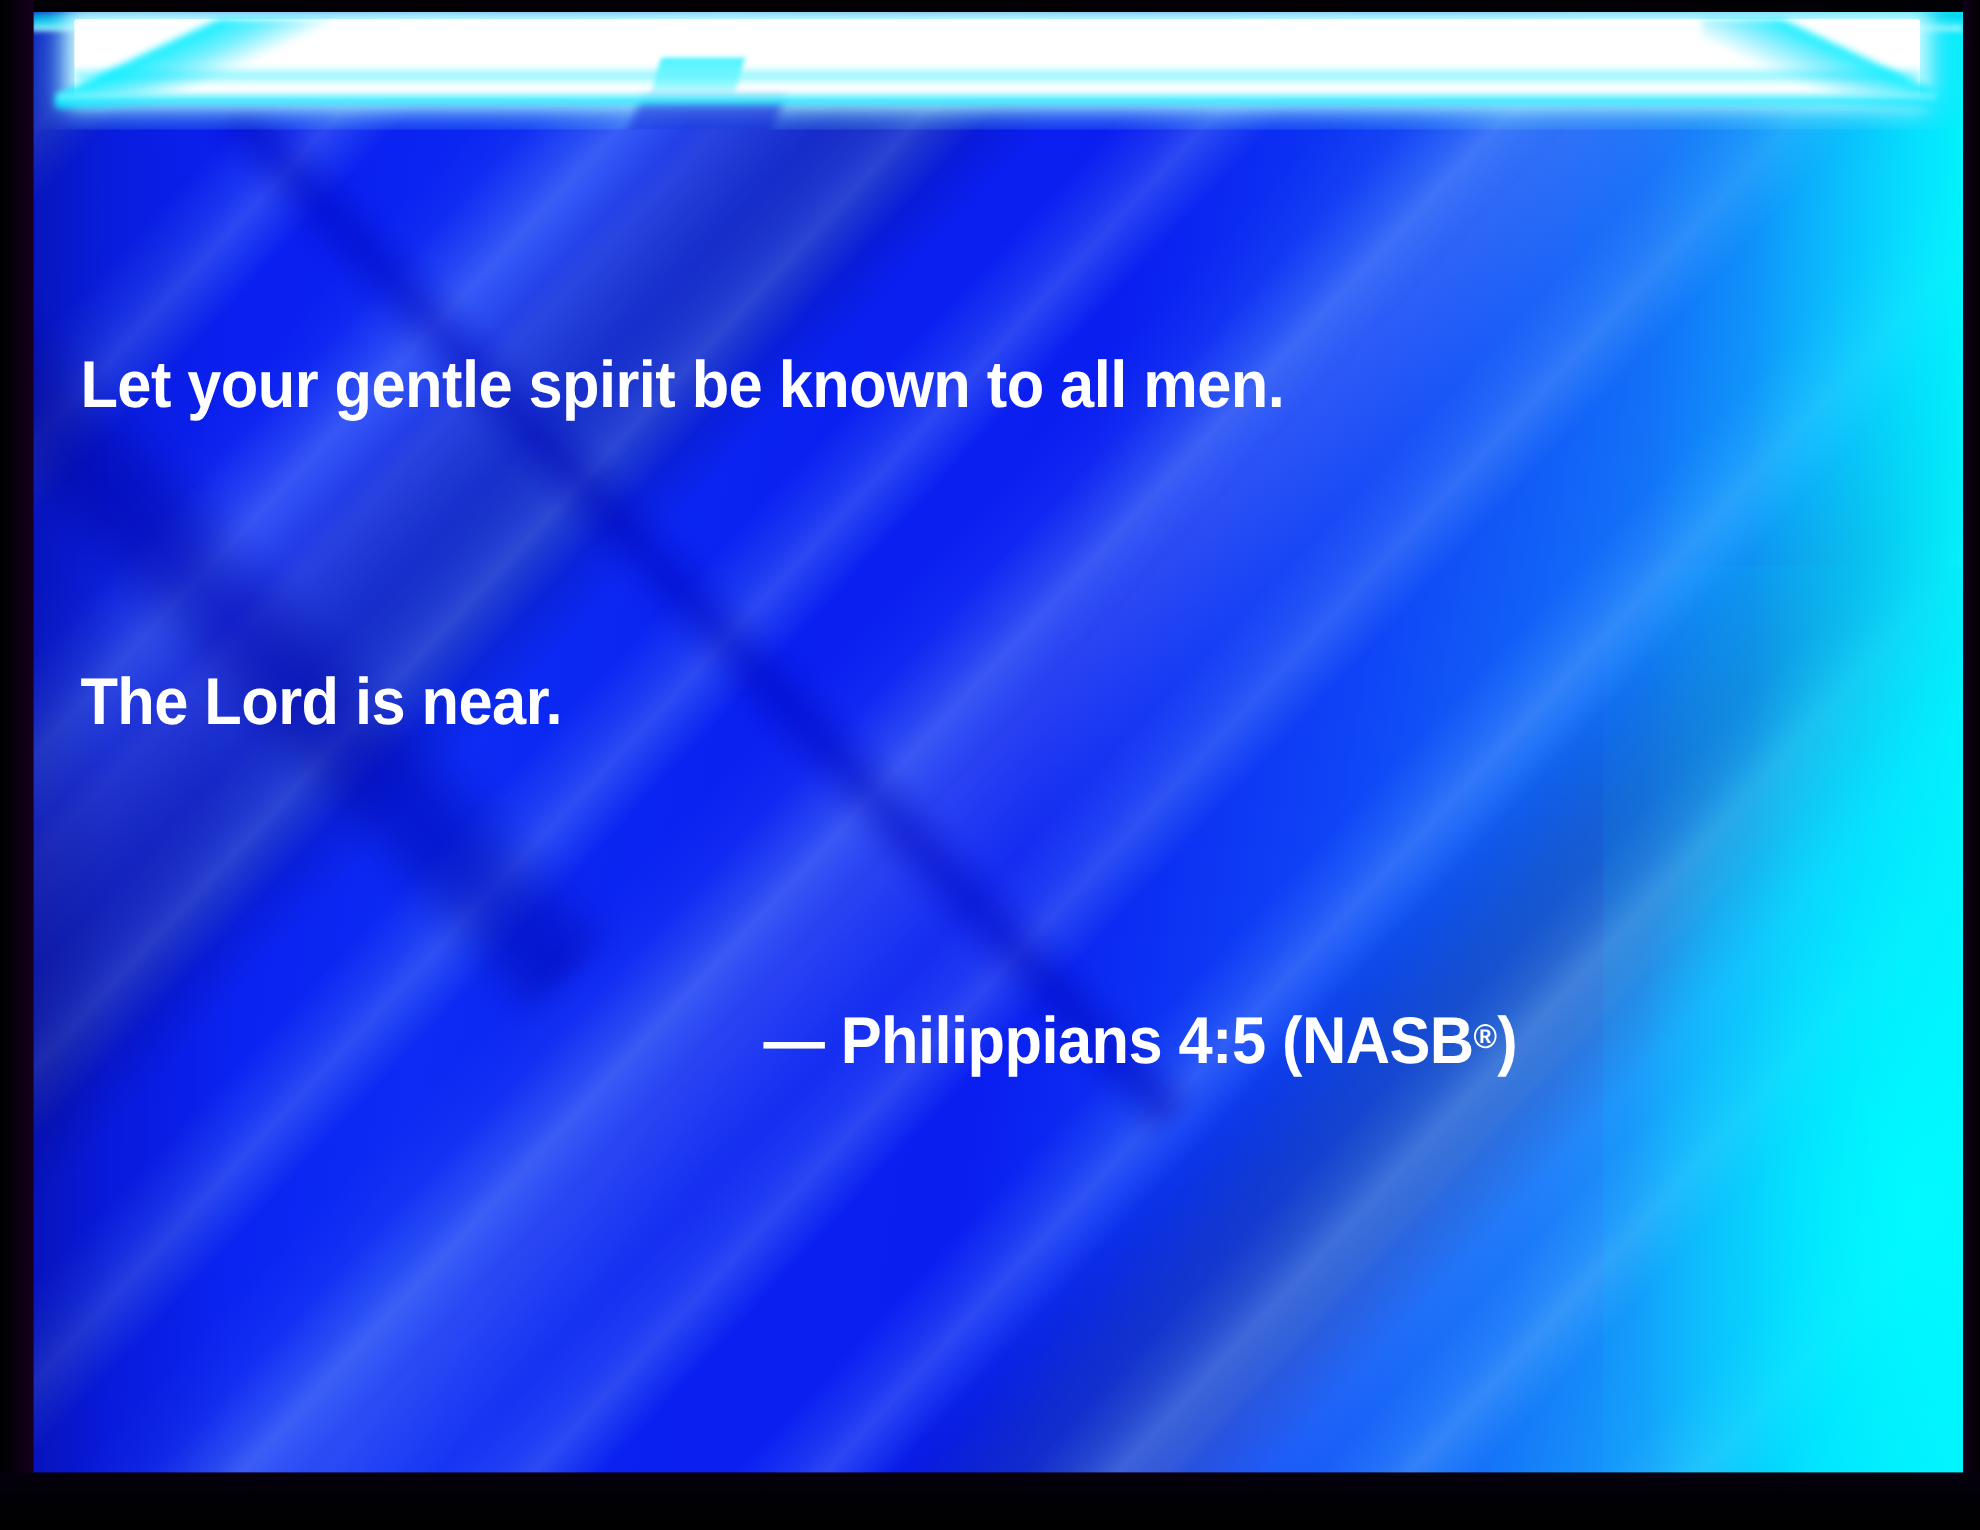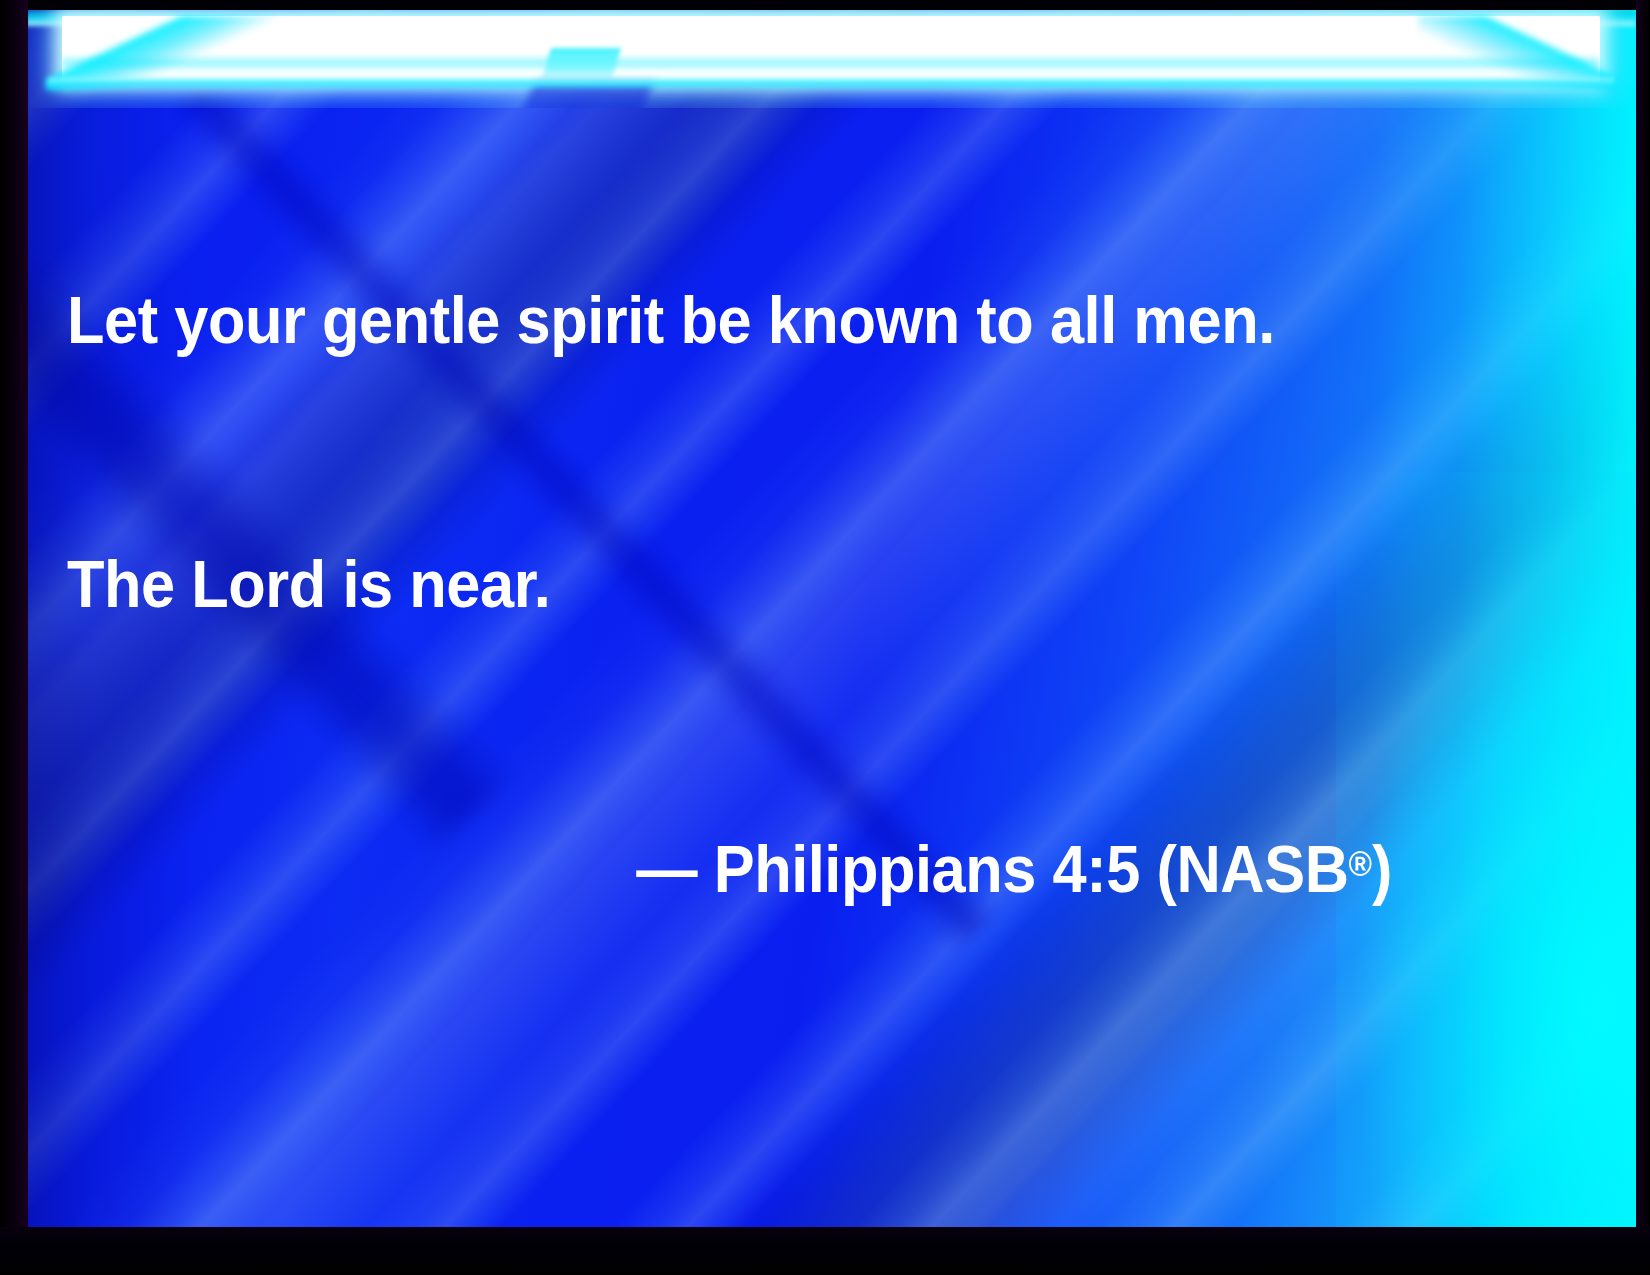--- a/index.html
+++ b/index.html
@@ -276,21 +276,21 @@
 
   
   .verse-block {
     position: absolute;
     z-index: 20;
     top: 100px;
     left: 67px;
     width: 1520px;
     color: #ffffff;
     font-weight: bold;
-    font-size: 66px;
+    font-size: 55px;
     line-height: 88px;
     letter-spacing: -0.5px;
     white-space: pre-wrap;
     font-stretch: condensed;
   }
   .verse-line {
     display: block;
     transform: scaleX(0.93);
     transform-origin: left center;
   }

